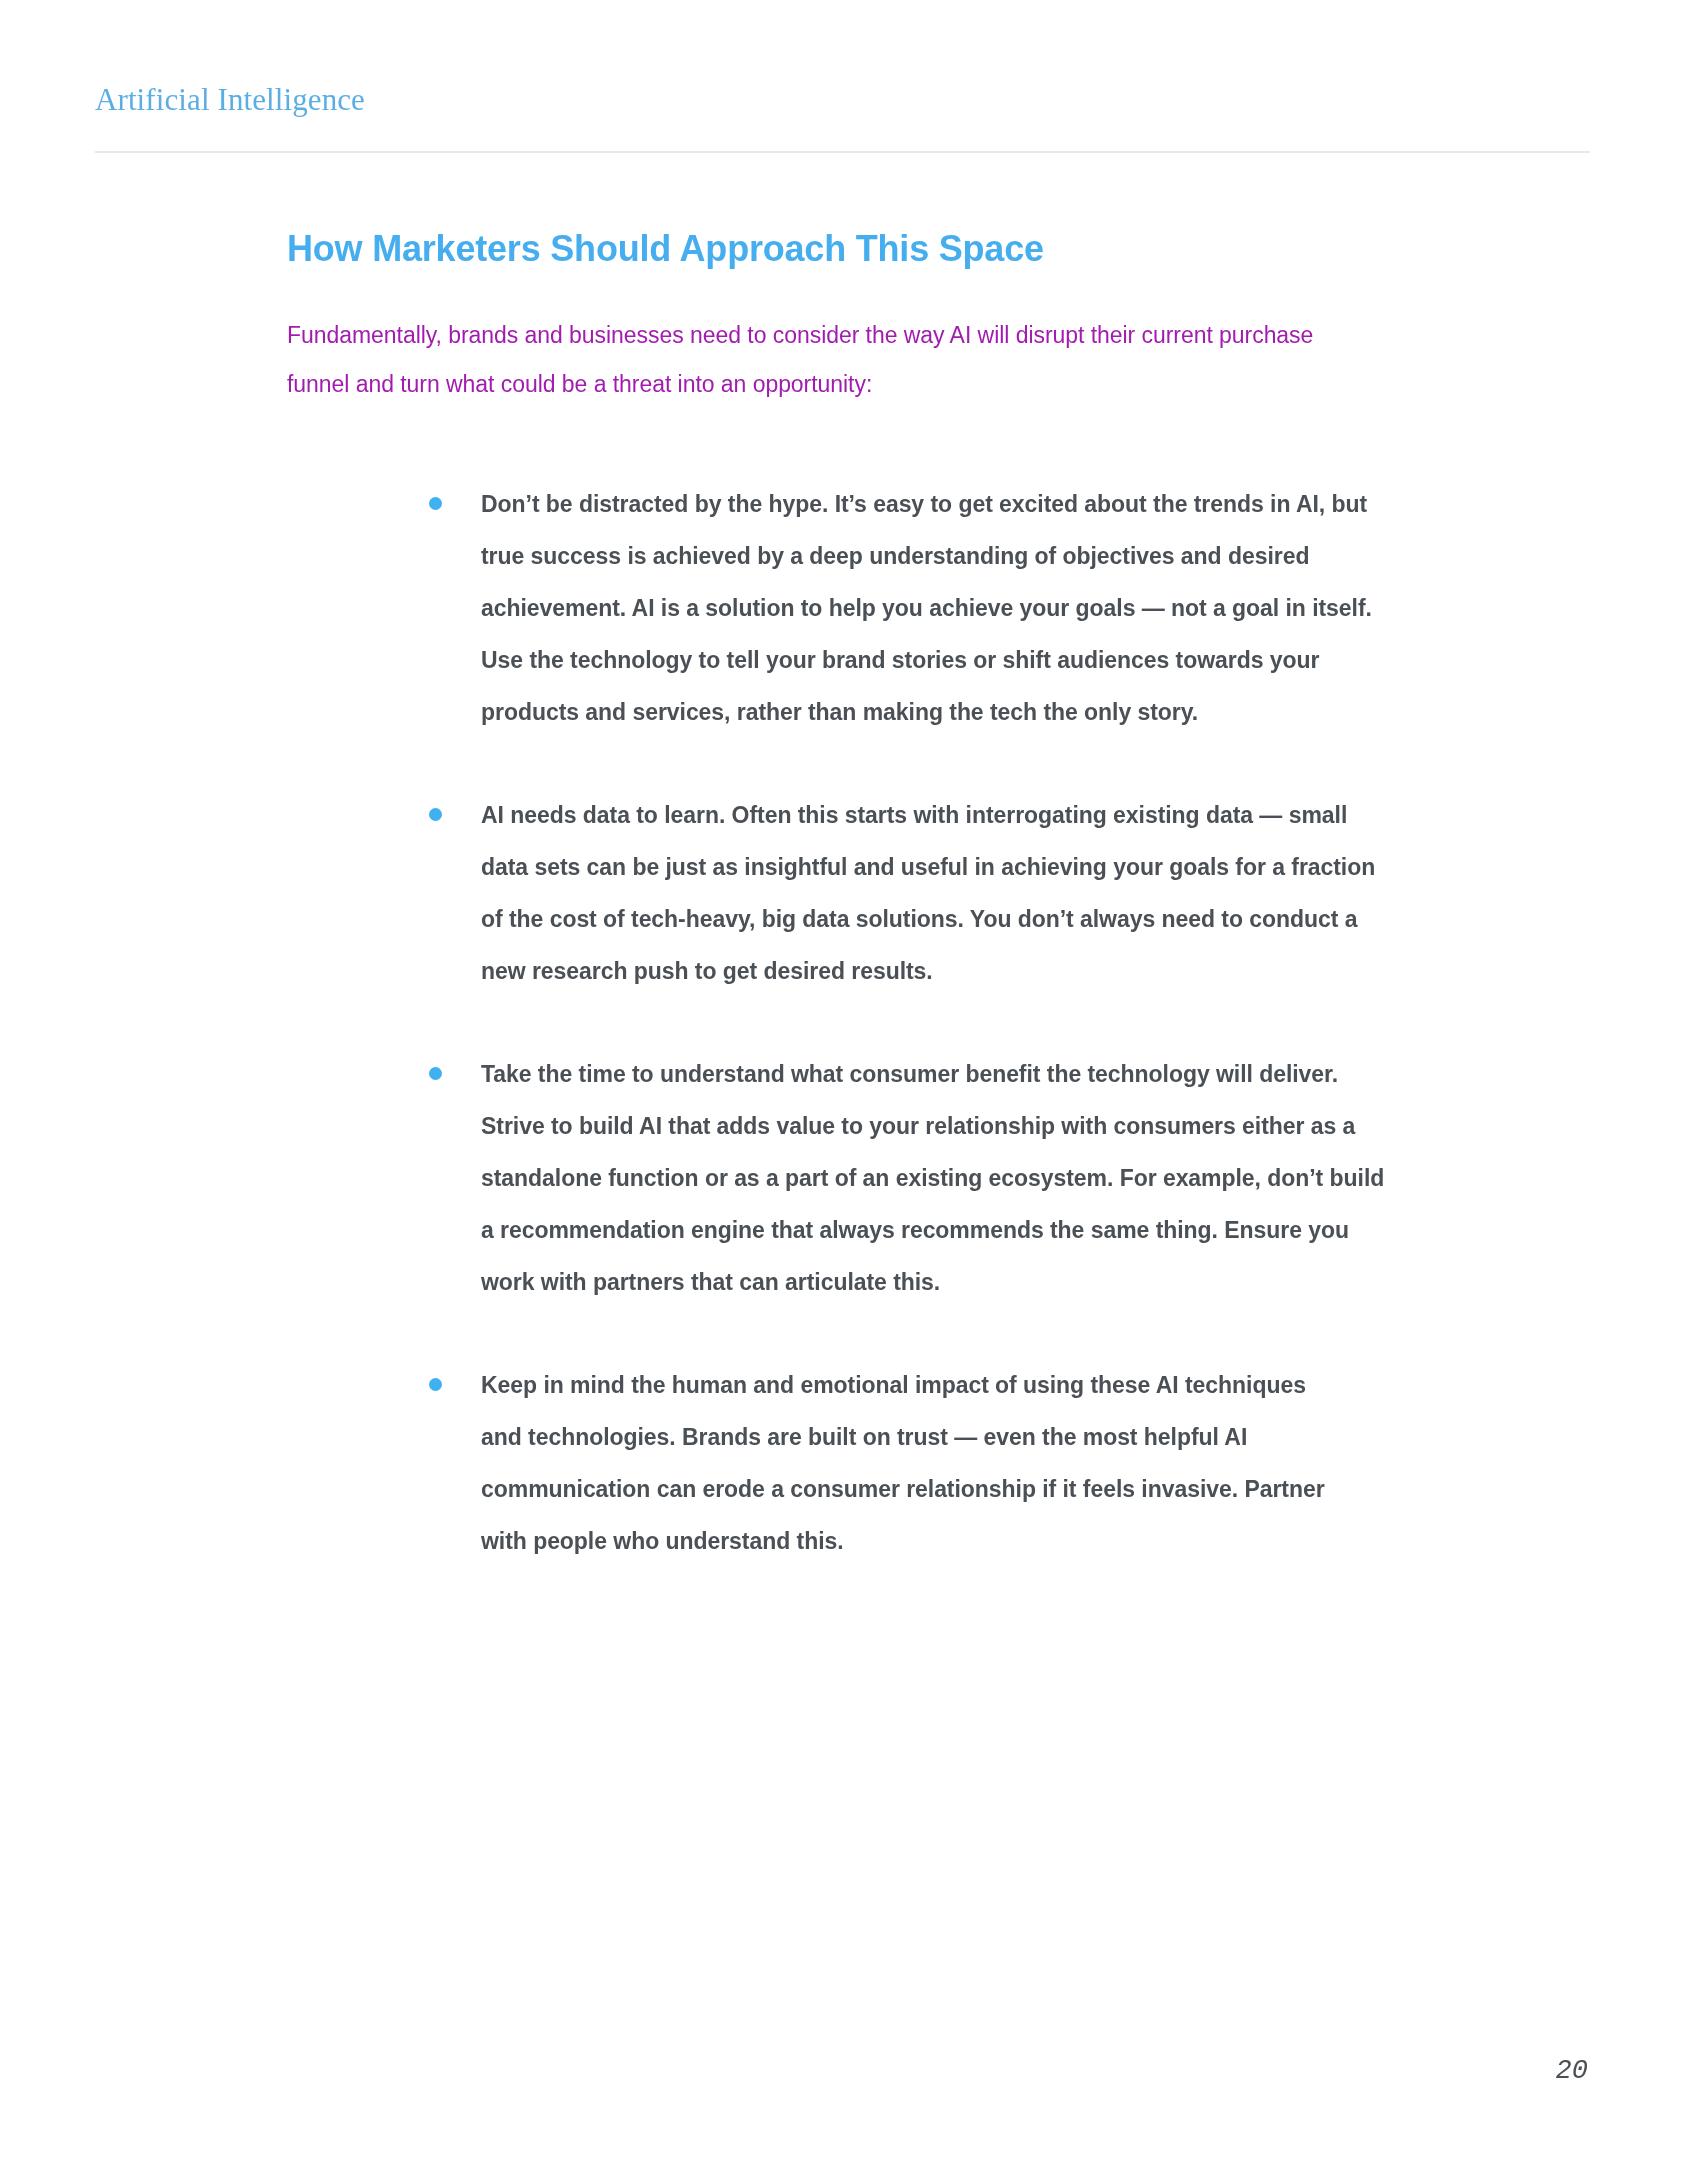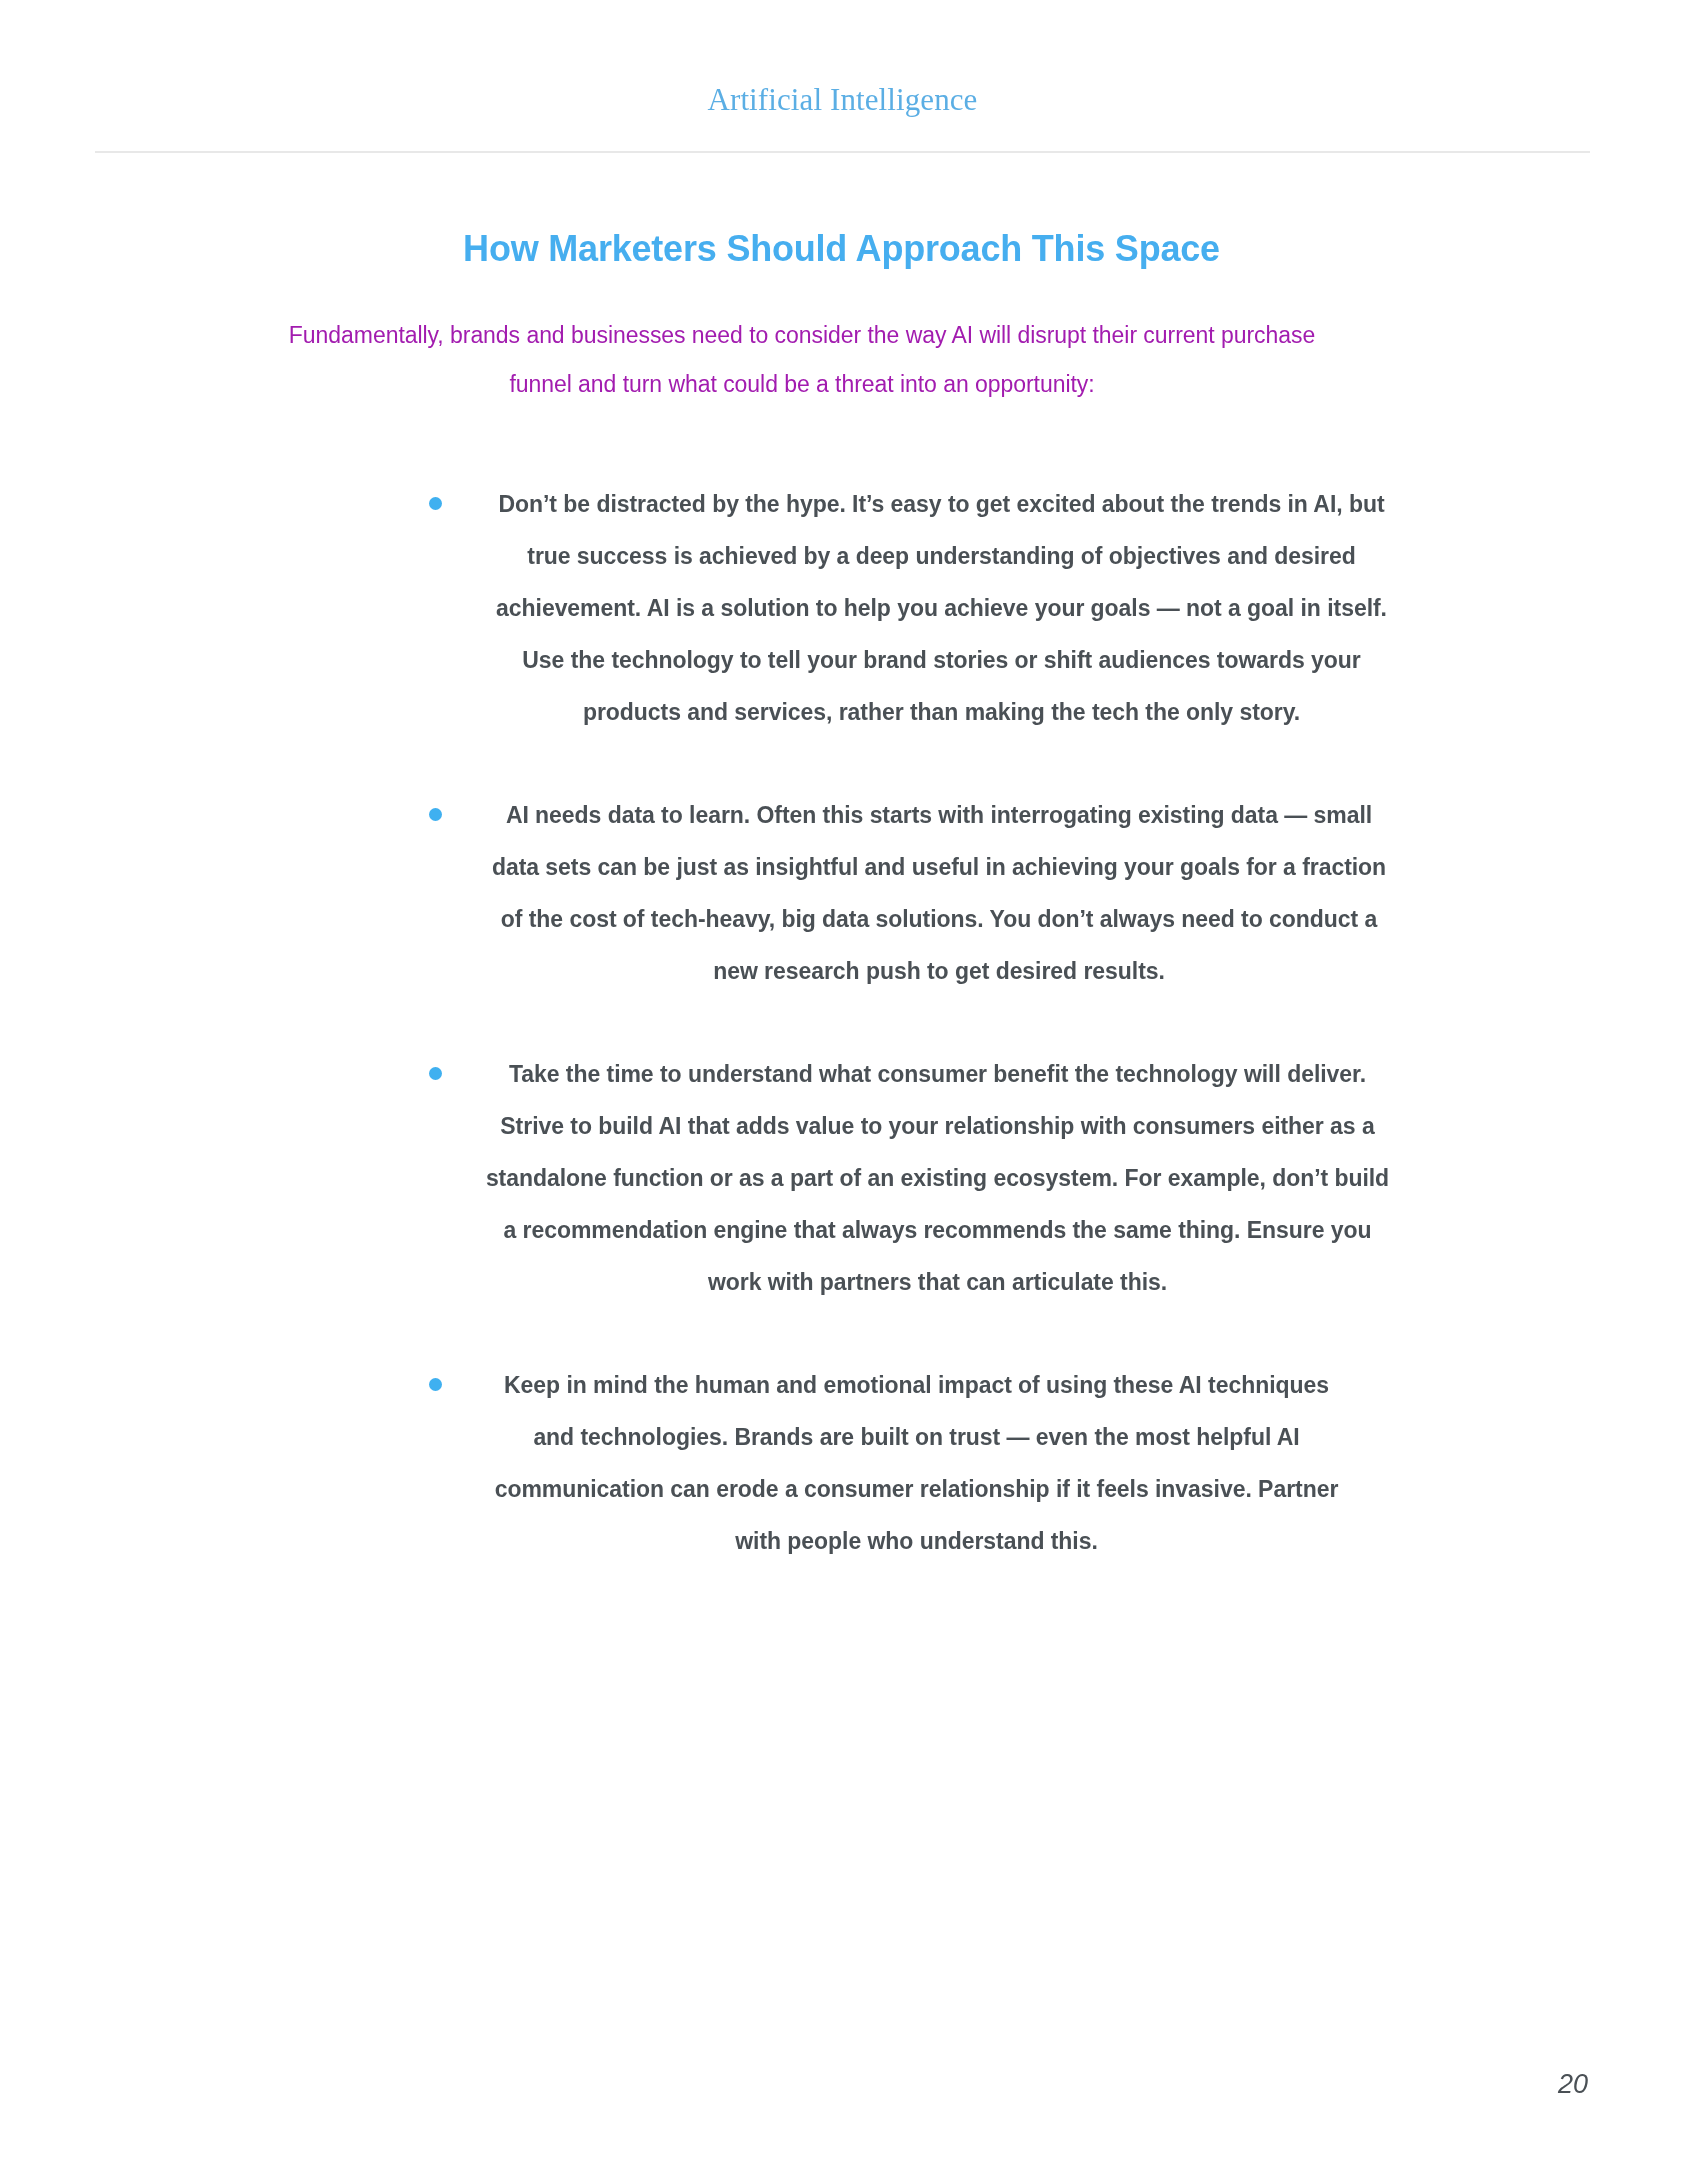--- a/index.html
+++ b/index.html
@@ -12,21 +12,20 @@
     height: 2178px;
     position: relative;
     font-family: "Liberation Sans", sans-serif;
     -webkit-font-smoothing: antialiased;
   }
 
   .page {
     position: absolute;
     inset: 0;
     background: #ffffff;
-    text-align: center;
   }
 
   
   .running-header {
     position: absolute;
     left: 95px;
     top: 81px;
     width: 1495px;
   }
   .running-header-title {
@@ -109,22 +108,22 @@
   
   .bullet-item.w1 .bullet-text { width: 921px; }
   .bullet-item.w2 .bullet-text { width: 916px; }
   .bullet-item.w3 .bullet-text { width: 913px; }
   .bullet-item.w4 .bullet-text { width: 871px; }
 
   
   .page-number {
     position: absolute;
     right: 95px;
-    bottom: 78px;
-    font-family: Liberation Sans, sans-serif;
+    bottom: 92px;
+    font-family: Liberation Mono, monospace;
     font-style: italic;
     font-size: 27px;
     color: #4A5055;
   }
 </style>
 </head>
 <body>
 
 <div class="page">
 

